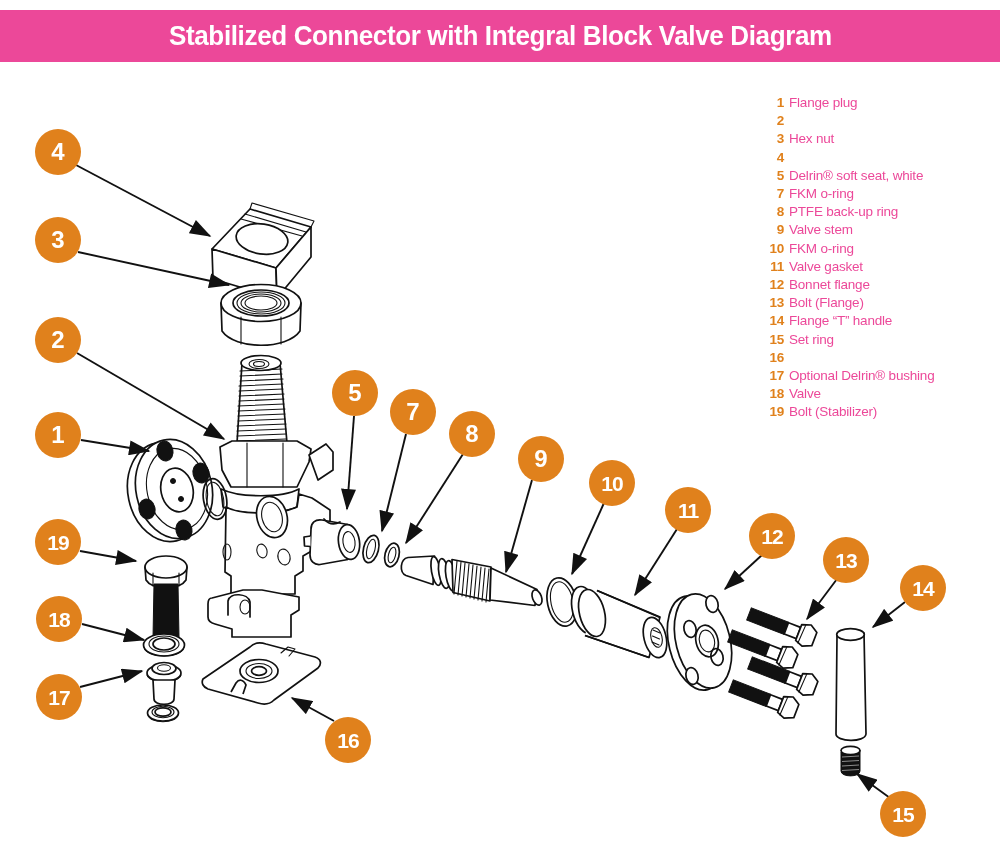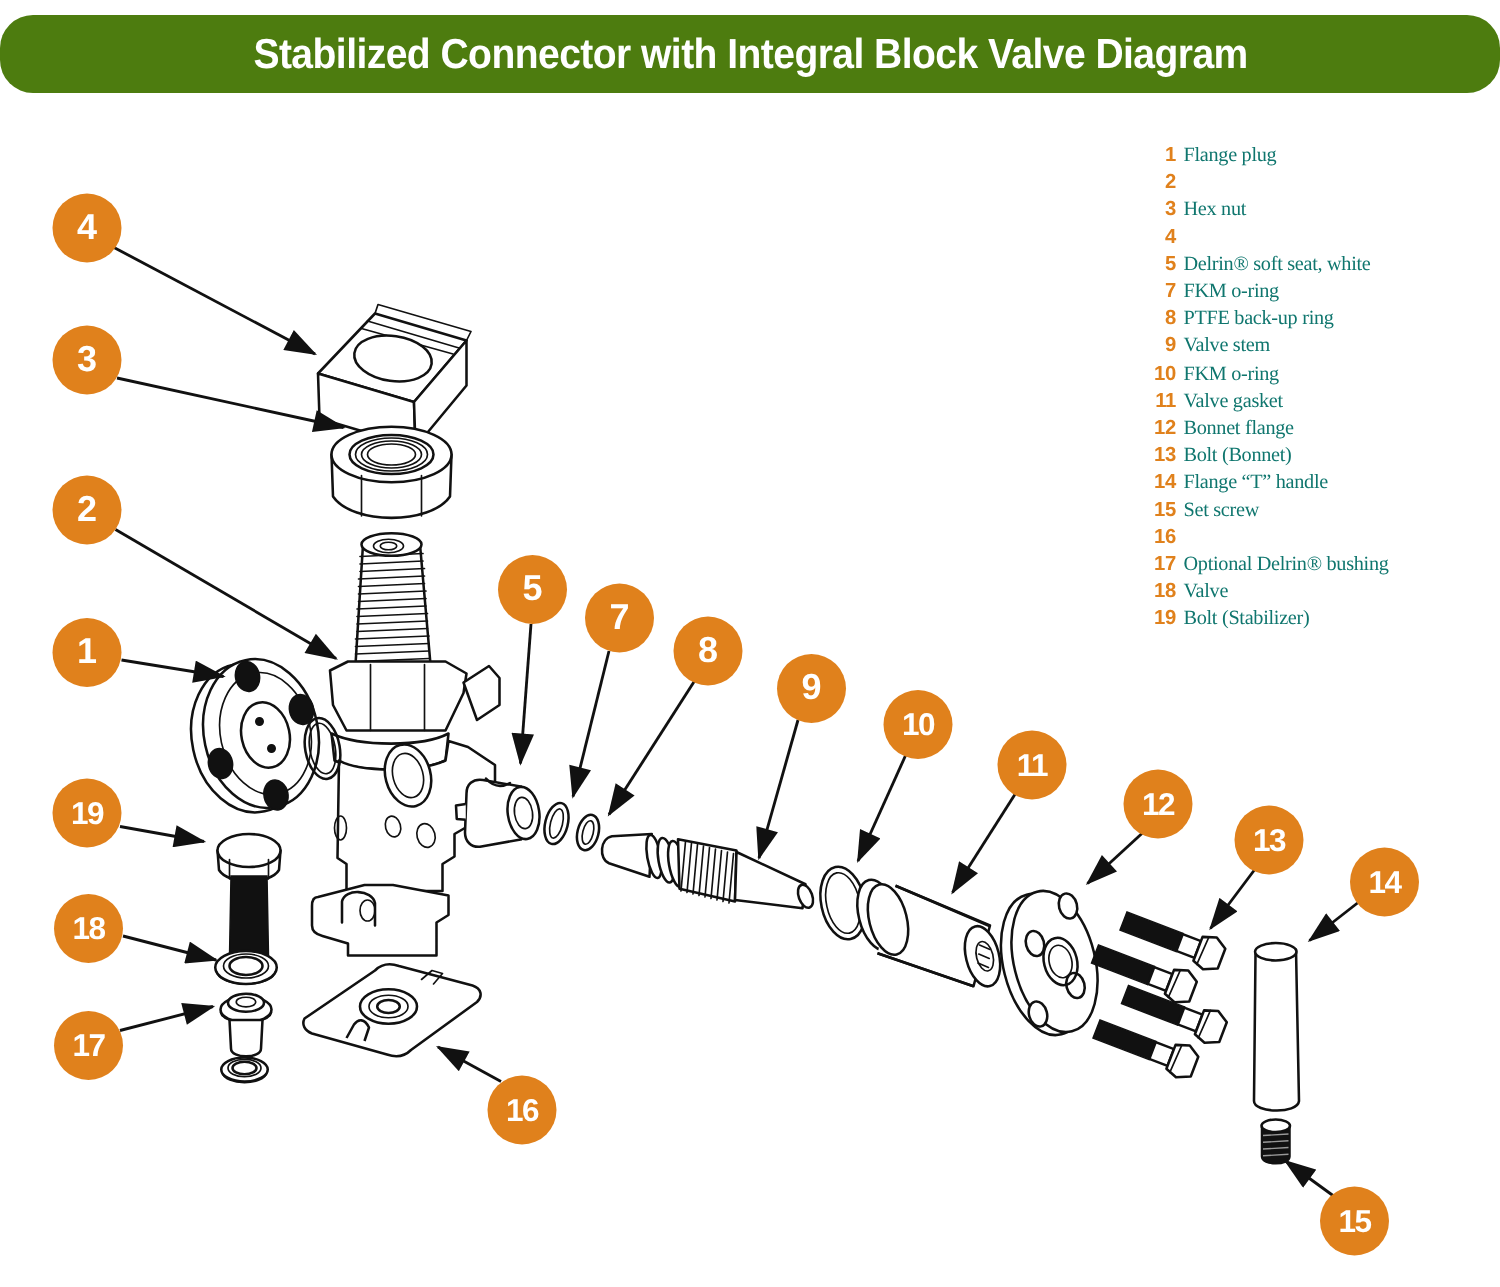--- a/index.html
+++ b/index.html
@@ -1,36 +1,36 @@
 <!DOCTYPE html>
 <html><head>
 <meta charset="utf-8">
 <style>
   html,body{margin:0;padding:0;background:#fff;}
   .page{position:relative;width:1000px;height:858px;background:#fff;overflow:hidden;
         font-family:"Liberation Sans", sans-serif;}
-  .title-bar{position:absolute;left:0;top:10px;width:1000px;height:52px;background:#4d7c0f;
-             display:flex;align-items:center;justify-content:center;border-radius:22px;}
+  .title-bar{position:absolute;left:0;top:10px;width:1000px;height:52px;background:#ec4899;
+             display:flex;align-items:center;justify-content:center;}
   .title-text{font-size:28px;font-weight:700;color:#fff;letter-spacing:-0.4px;
               transform:scaleX(.93);white-space:nowrap;}
   .diagram-svg{position:absolute;left:0;top:0;}
   .ln{fill:none;stroke:#111;stroke-width:1.7;stroke-linejoin:round;stroke-linecap:round;}
   .thin{stroke-width:1.1;}
   .fw{fill:#fff;stroke:#111;stroke-width:1.7;stroke-linejoin:round;}
   .fb{fill:#111;stroke:#111;stroke-width:1;}
   .leader{fill:none;stroke:#111;stroke-width:1.9;marker-end:url(#arrow);}
   .callout{position:absolute;width:46px;height:46px;border-radius:50%;background:#E0811C;
            color:#fff;font-weight:700;display:flex;align-items:center;justify-content:center;
            font-size:24px;line-height:1;user-select:none;}
   .callout.two{font-size:21px;letter-spacing:-1px;}
   .legend{position:absolute;left:766px;top:94px;width:226px;font-size:13.5px;
           line-height:18.2px;letter-spacing:-0.2px;}
   .legend-item{display:flex;}
   .legend-num{flex:none;width:18px;text-align:right;margin-right:5px;font-weight:700;color:#E0811C;}
-  .legend-label{color:#0f766e;white-space:pre-line;font-family:Liberation Serif, serif;}
+  .legend-label{color:#ec4899;white-space:pre-line;}
 </style>
 </head>
 <body>
 
 <div class="page">
 
   <div class="title-bar">
     <span class="title-text">Stabilized Connector with Integral Block Valve Diagram</span>
   </div>
 
@@ -306,29 +306,29 @@
     <div class="legend-item">
         <span class="legend-num">11</span>
         <span class="legend-label">Valve gasket</span>
       </div>
     <div class="legend-item">
         <span class="legend-num">12</span>
         <span class="legend-label">Bonnet flange</span>
       </div>
     <div class="legend-item">
         <span class="legend-num">13</span>
-        <span class="legend-label">Bolt (Bonnet)</span>
+        <span class="legend-label">Bolt (Flange)</span>
       </div>
     <div class="legend-item">
         <span class="legend-num">14</span>
         <span class="legend-label">Flange “T” handle</span>
       </div>
     <div class="legend-item">
         <span class="legend-num">15</span>
-        <span class="legend-label">Set screw</span>
+        <span class="legend-label">Set ring</span>
       </div>
     <div class="legend-item">
         <span class="legend-num">16</span>
       </div>
     <div class="legend-item">
         <span class="legend-num">17</span>
         <span class="legend-label">Optional Delrin® bushing</span>
       </div>
     <div class="legend-item">
         <span class="legend-num">18</span>

